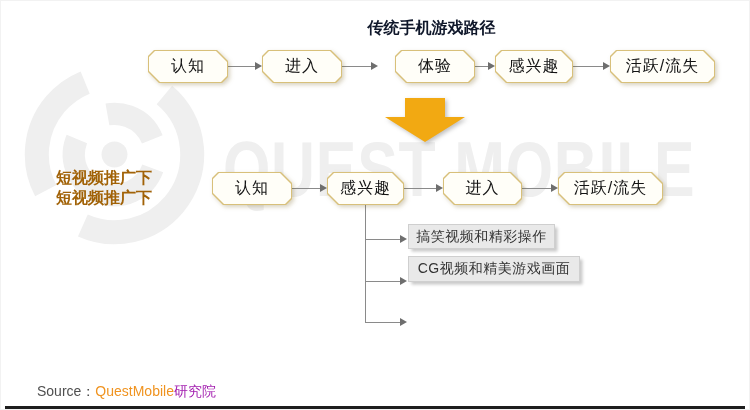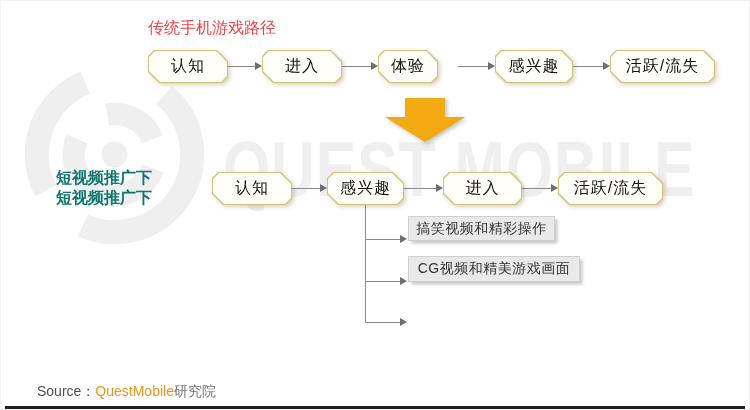--- a/index.html
+++ b/index.html
@@ -25,26 +25,26 @@
   .wm-logo{position:absolute;left:22px;top:62px;width:185px;height:185px;z-index:0;}
   .wm-text{
     position:absolute;left:223px;top:130px;z-index:0;
     font-size:78px;font-weight:bold;line-height:1;white-space:nowrap;
     color:var(--watermark_gray);letter-spacing:1px;
     transform:scaleX(.78);transform-origin:left top;
     user-select:none;
   }
   
   .title-1{
-    position:absolute;left:148px;top:18px;width:567px;
-    font-size:16px;font-weight:normal;color:#ef4444;z-index:2;
+    position:absolute;left:148px;top:18px;width:567px;text-align:center;
+    font-size:16px;font-weight:bold;color:#0f172a;z-index:2;
   }
   .title-2{
     position:absolute;left:24px;top:168px;width:160px;text-align:center;
-    font-size:16px;font-weight:bold;line-height:20px;color:#0f766e;z-index:2;
+    font-size:16px;font-weight:bold;line-height:20px;color:#a16207;z-index:2;
   }
   
   .node{position:absolute;z-index:2;filter:drop-shadow(2px 2.5px 2px rgba(125,105,45,.30));text-decoration:underline;}
   .node .shape{
     position:absolute;inset:0;background:var(--node_border);
     clip-path:polygon(6px 0,calc(100% - 11px) 0,100% 11px,100% calc(100% - 6px),
                       calc(100% - 6px) 100%,11px 100%,0 calc(100% - 11px),0 6px);
   }
   .node .inner{
     position:absolute;inset:1px;background:var(--node_fill);
@@ -69,21 +69,21 @@
     position:absolute;z-index:2;background:var(--branch_fill);
     border:1px solid var(--branch_border);
     box-shadow:2.5px 2.5px 3px rgba(0,0,0,.22);
     display:flex;align-items:center;justify-content:center;
     font-size:14px;color:#333;letter-spacing:.5px;
   }
   
   .source{position:absolute;left:37px;top:383px;font-size:14px;z-index:2;}
   .source .lbl{color:var(--footer_gray);}
   .source .brand{color:var(--brand_orange);margin-top:12px;}
-  .source .suffix{color:#737373;}
+  .source .suffix{color:#a21caf;}
   .bottom-bar{position:absolute;left:5px;top:406px;width:740px;height:3px;
     background:var(--bottom_bar);z-index:2;}
 </style>
 </head>
 <body>
 
 <div class="stage">
 
   <svg class="wm-logo" viewBox="0 0 100 100">
     <g fill="none" stroke="var(--watermark_gray)">
@@ -97,21 +97,21 @@
   <div class="title-1">传统手机游戏路径</div>
 
   <div class="node" style="left:148px;top:50px;width:80px;height:33px">
     <span class="shape"></span>
     <span class="inner">认知</span>
   </div>
   <div class="node" style="left:262px;top:50px;width:80px;height:33px">
     <span class="shape"></span>
     <span class="inner">进入</span>
   </div>
-  <div class="node" style="left:378px;top:50px;width:60px;height:33px">
+  <div class="node" style="left:395px;top:50px;width:80px;height:33px">
     <span class="shape"></span>
     <span class="inner">体验</span>
   </div>
   <div class="node" style="left:495px;top:50px;width:78px;height:33px">
     <span class="shape"></span>
     <span class="inner">感兴趣</span>
   </div>
   <div class="node" style="left:610px;top:50px;width:105px;height:33px">
     <span class="shape"></span>
     <span class="inner">活跃/流失</span>
@@ -156,21 +156,21 @@
   <div class="ah-right" style="left:320px;top:184px"></div>
   <div class="h-line" style="left:404px;top:188px;width:32px"></div>
   <div class="ah-right" style="left:436px;top:184px"></div>
   <div class="h-line" style="left:522px;top:188px;width:29px"></div>
   <div class="ah-right" style="left:551px;top:184px"></div>
 
   <div class="v-line" style="left:365px;top:205px;height:118px"></div>
 
   <div class="h-line" style="left:365px;top:239px;width:35px"></div>
   <div class="ah-right" style="left:400px;top:235px"></div>
-  <div class="branch" style="left:408px;top:216px;width:145px;height:23px">搞笑视频和精彩操作</div>
+  <div class="branch" style="left:408px;top:224px;width:145px;height:23px">搞笑视频和精彩操作</div>
 
   <div class="h-line" style="left:365px;top:281px;width:35px"></div>
   <div class="ah-right" style="left:400px;top:277px"></div>
   <div class="branch" style="left:408px;top:256px;width:170px;height:24px">CG视频和精美游戏画面</div>
 
   <div class="h-line" style="left:365px;top:322px;width:35px"></div>
   <div class="ah-right" style="left:400px;top:318px"></div>
 
   <div class="source">
     <span class="lbl">Source：</span><span class="brand">QuestMobile</span><span class="suffix">研究院</span>

